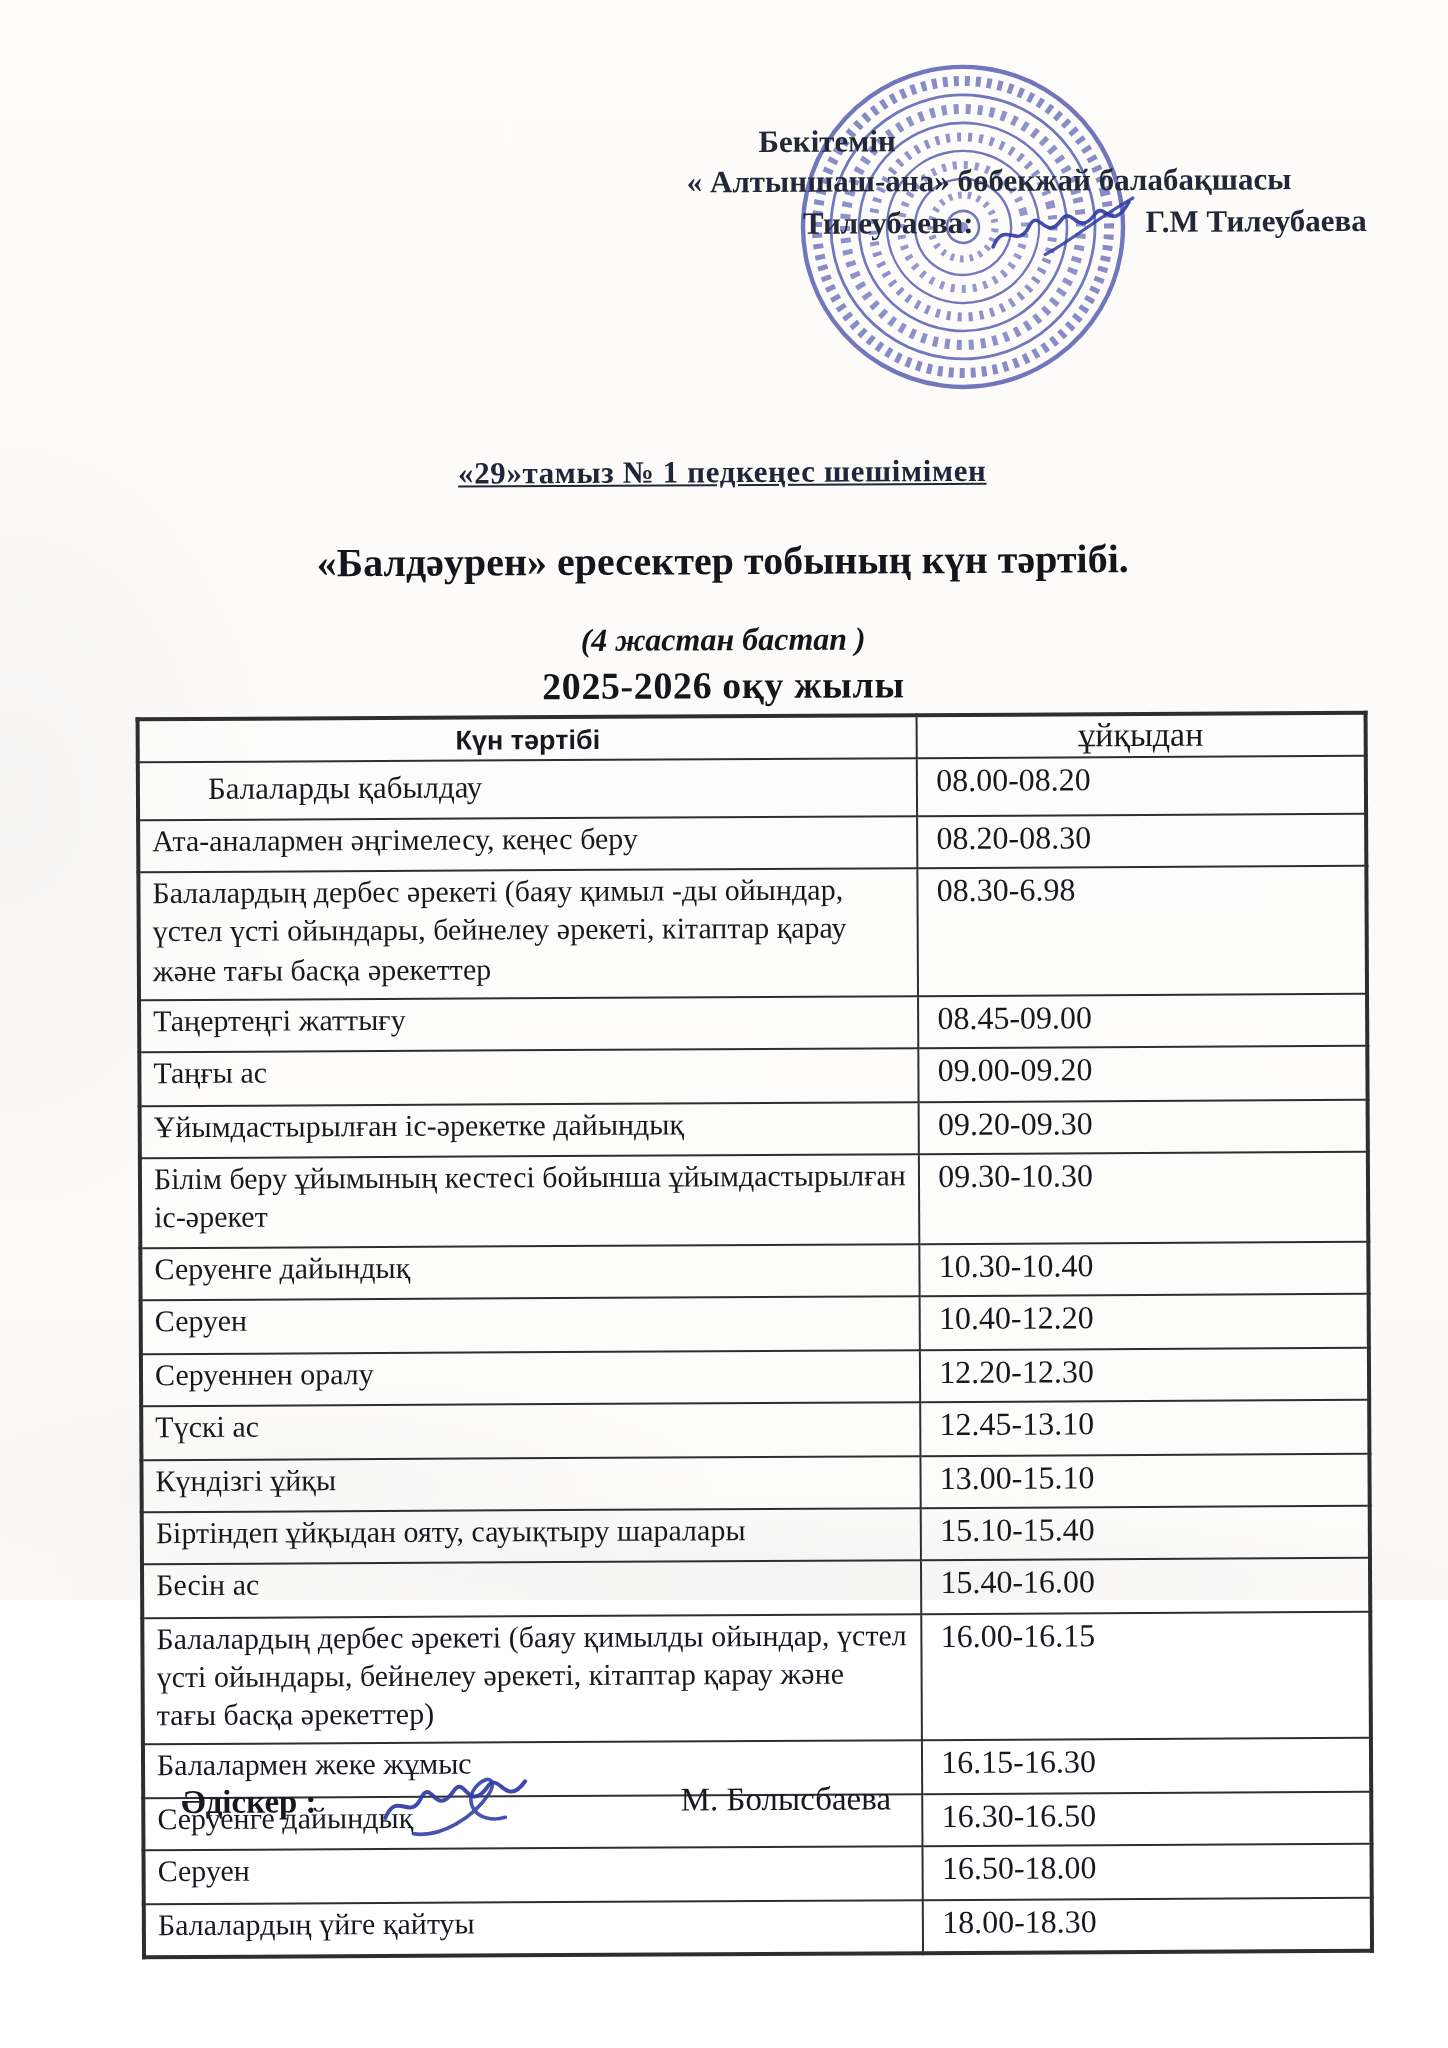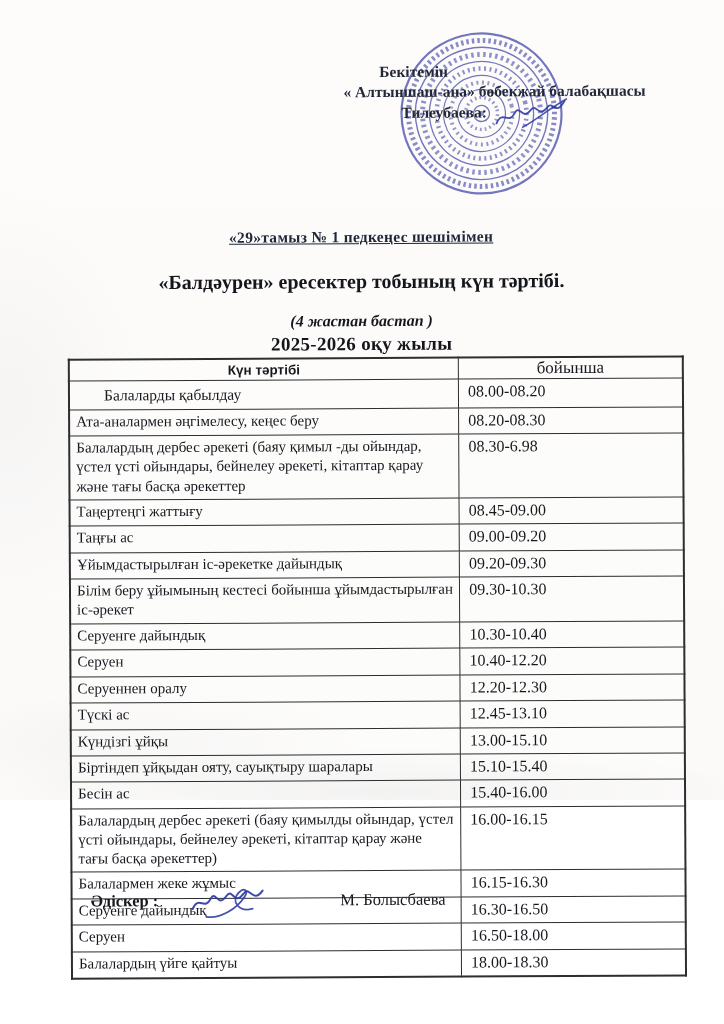--- a/index.html
+++ b/index.html
@@ -114,33 +114,34 @@
 
     <div class="approval">
       <div class="l1">Бекітемін</div>
       <div class="l2">« Алтыншаш-ана» бөбекжай балабақшасы</div>
       <div class="l3">
         <span>Тилеубаева:</span>
         <svg class="sig" width="78" height="34" viewBox="0 0 78 34">
           <path d="M4 26 C10 12, 16 28, 22 16 C27 6, 30 24, 38 13 C44 5, 46 22, 55 10 C60 3, 63 20, 72 4" fill="none" stroke="#2e3aa4" stroke-width="1.8" stroke-linecap="round" opacity="0.9"></path>
           <path d="M30 30 C42 24, 56 12, 74 2" fill="none" stroke="#2e3aa4" stroke-width="1.6" stroke-linecap="round" opacity="0.85"></path>
         </svg>
+        <span>Г.М Тилеубаева</span>
       </div>
     </div>
 
     <div class="title-block t-decision">«29»тамыз № 1 педкеңес шешімімен</div>
     <div class="title-block t-main">«Балдәурен» ересектер тобының күн тәртібі.</div>
     <div class="title-block t-age">(4 жастан бастап )</div>
     <div class="title-block t-year">2025-2026 оқу жылы</div>
 
     <table class="schedule">
       <thead>
         <tr>
           <th class="c-activity">Күн тәртібі</th>
-          <th class="c-time">бойынша</th>
+          <th class="c-time">ұйқыдан</th>
         </tr>
       </thead>
       <tbody>
           <tr class="first">
             <td class="activity">Балаларды қабылдау</td>
             <td class="time">08.00-08.20</td>
           </tr>
           <tr>
             <td class="activity">Ата-аналармен әңгімелесу, кеңес беру</td>
             <td class="time">08.20-08.30</td>

